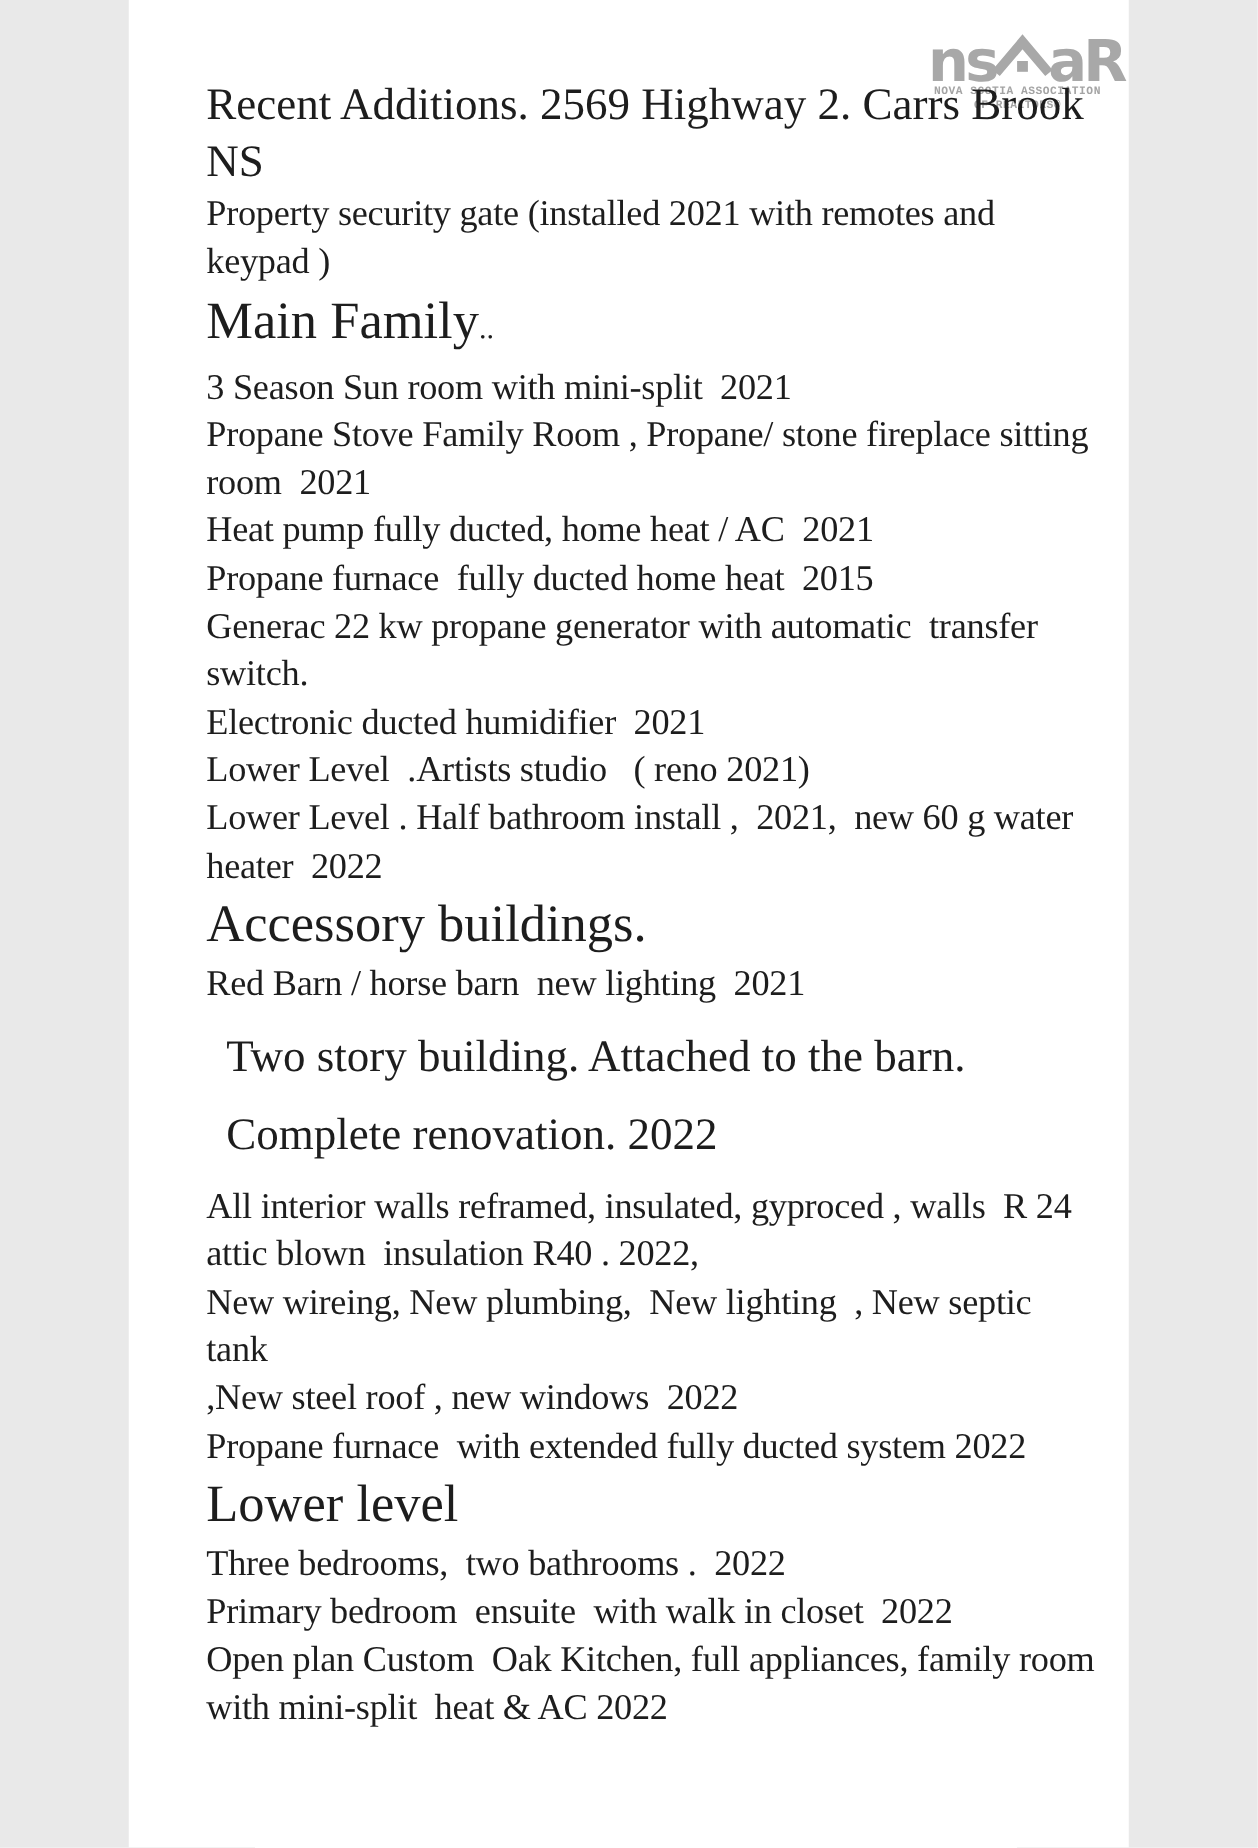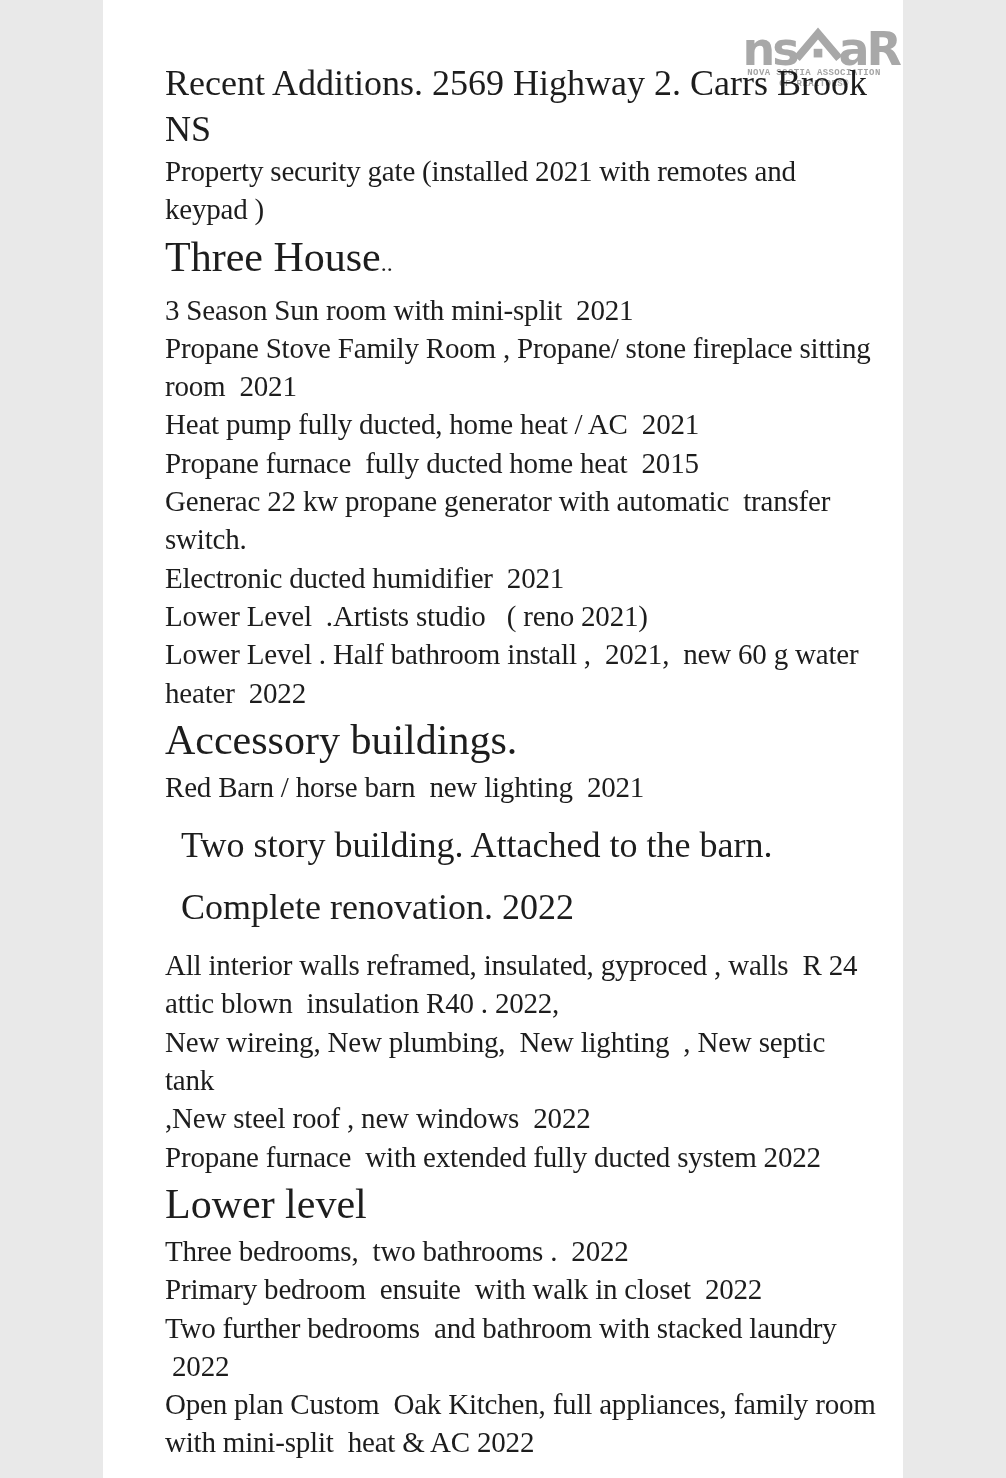--- a/index.html
+++ b/index.html
@@ -99,21 +99,21 @@
     </div>
     <div class="logo-subtitle">
       <div>NOVA SCOTIA ASSOCIATION</div>
       <div>OF REALTORS®</div>
     </div>
   </div>
 
   <div class="content">
     <h1 class="title">Recent Additions. 2569 Highway 2. Carrs Brook NS</h1>
     <p class="body">Property security gate (installed 2021 with remotes and keypad )</p>
-    <h2 class="h1"><span>Three House</span><span class="h1-suffix">..</span></h2>
+    <h2 class="h1"><span>Main Family</span><span class="h1-suffix">..</span></h2>
     <p class="body">3 Season Sun room with mini-split  2021</p>
     <p class="body">Propane Stove Family Room , Propane/ stone fireplace sitting
 room  2021</p>
     <p class="body">Heat pump fully ducted, home heat / AC  2021</p>
     <p class="body">Propane furnace  fully ducted home heat  2015</p>
     <p class="body">Generac 22 kw propane generator with automatic  transfer
 switch.</p>
     <p class="body">Electronic ducted humidifier  2021</p>
     <p class="body">Lower Level  .Artists studio   ( reno 2021)</p>
     <p class="body">Lower Level . Half bathroom install ,  2021,  new 60 g water
@@ -123,19 +123,17 @@
     <h3 class="h2">Two story building. Attached to the barn.</h3>
     <h3 class="h2">Complete renovation. 2022</h3>
     <p class="body">All interior walls reframed, insulated, gyproced , walls  R 24
 attic blown  insulation R40 . 2022,</p>
     <p class="body">New wireing, New plumbing,  New lighting  , New septic tank
 ,New steel roof , new windows  2022</p>
     <p class="body">Propane furnace  with extended fully ducted system 2022</p>
     <h2 class="h1">Lower level</h2>
     <p class="body">Three bedrooms,  two bathrooms .  2022</p>
     <p class="body">Primary bedroom  ensuite  with walk in closet  2022</p>
-    <p class="body">Two further bedrooms  and bathroom with stacked laundry
- 2022</p>
     <p class="body">Open plan Custom  Oak Kitchen, full appliances, family room
 with mini-split  heat &amp; AC 2022</p>
   </div>
 
 </div>
 
 </body></html>

